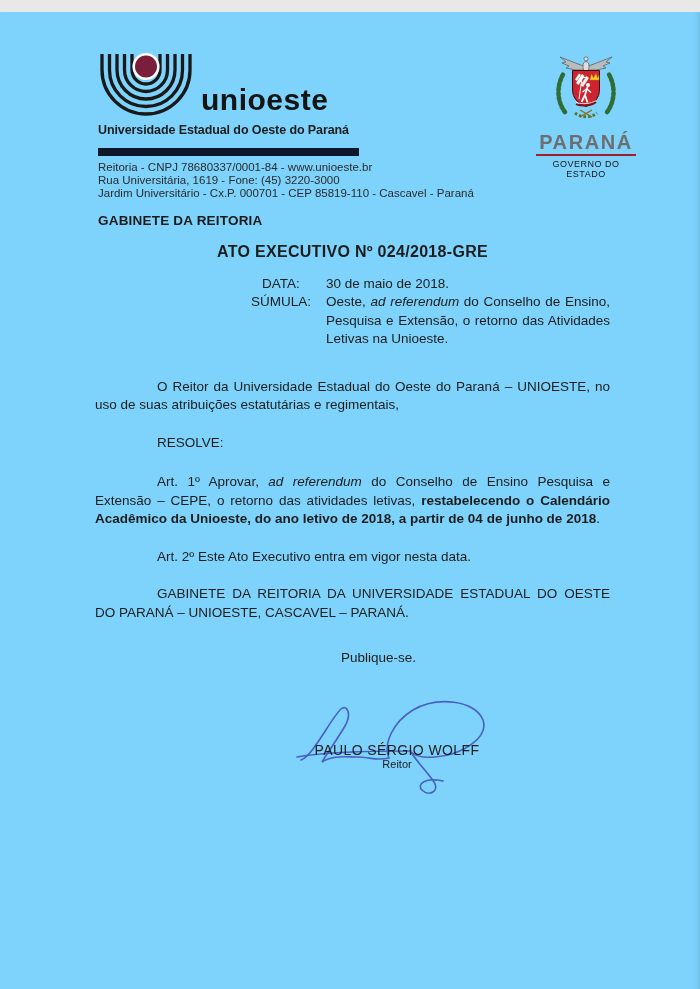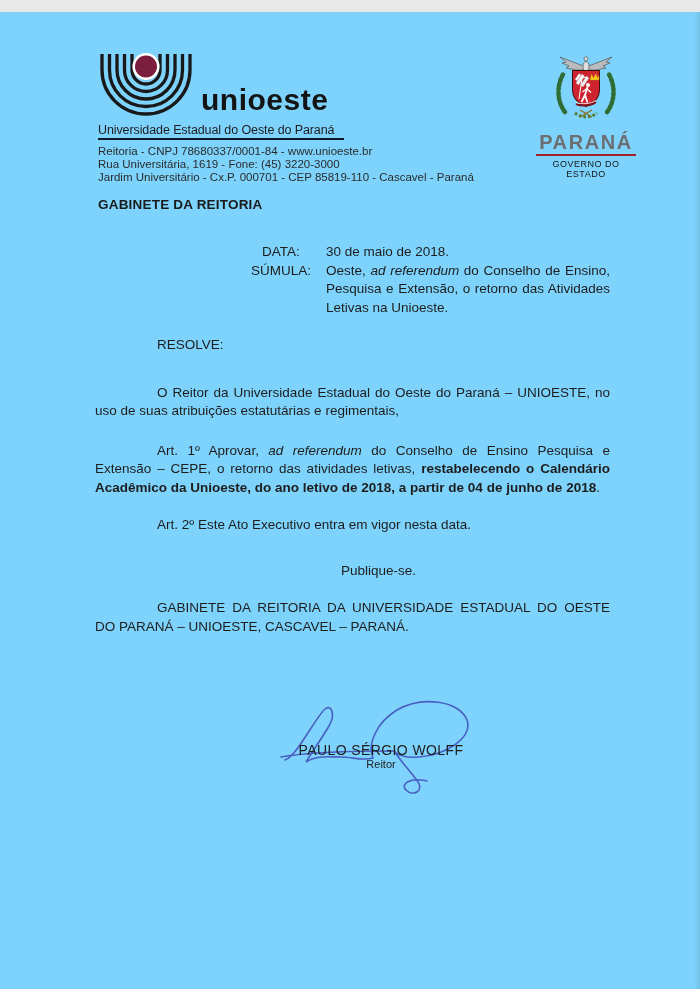--- a/index.html
+++ b/index.html
@@ -17,23 +17,23 @@
   
   .lh-left { position:absolute; left:98px; top:40px; width:380px; }
   .logo-row { display:flex; align-items:flex-end; }
   .logo-svg { width:96px; height:64px; flex:0 0 auto; }
   .brand {
     font-size:30px; font-weight:bold; letter-spacing:.5px;
     color:#141414; margin-left:7px; margin-bottom:1px; line-height:1;
   }
   .univ-name {
     display:inline-block;
-    font-size:12.5px; font-weight:normal; letter-spacing:-.1px;
-    margin-top:7px; padding-bottom:1px; padding-right:10px;
-    border-bottom:2px solid #0f172a;
+    font-size:12.5px; font-weight:bold; letter-spacing:-.1px;
+    margin-top:7px; padding-bottom:11px; padding-right:10px;
+    border-bottom:8px solid #0f172a;
   }
   .addr { margin-top:5px; font-size:11.5px; line-height:13px; color:#2b2b2b; }
   .office { margin-top:13px; font-size:13.5px; font-weight:bold; letter-spacing:.2px; color:#1a1a1a; }
 
   
   .lh-right { position:absolute; left:534px; top:42px; width:104px; text-align:center; }
   .coat-svg { width:70px; height:74px; display:block; margin:0 auto; }
   .state-name {
     font-size:20px; font-weight:bold; letter-spacing:1.6px;
     color:#6d6e71; line-height:1; margin-top:4px;text-align:center;
@@ -51,21 +51,21 @@
   .meta-value.justify { text-align:justify; }
   .para { margin:0; text-align:justify; text-indent:62px; }
   .p-intro   { margin-top:29px; }
   .p-resolve { margin-top:19px; text-align:left; }
   .p-art1    { margin-top:21px; }
   .p-art2    { margin-top:19px; text-align:left; }
   .p-closing { margin-top:19px; }
   .p-publique{ margin-top:27px; text-align:center; padding-left:52px; text-indent:0; }
 
   
-  .sig-block { position:absolute; left:231px; top:678px; width:300px; text-align:center; }
+  .sig-block { position:absolute; left:247px; top:678px; width:300px; text-align:center; }
   .sig-svg { position:absolute; left:48px; top:4px; width:212px; height:100px; pointer-events:none; }
   .sig-name { margin-top:52px; font-size:14px; letter-spacing:.4px; position:relative; }
   .sig-role { font-size:11px; position:relative; }
 </style>
 </head>
 <body>
 
 <div class="page">
 
   <div class="lh-left">
@@ -121,38 +121,39 @@
       <path d="M34,41 L30.5,48 M34,41 L36.5,48.5" stroke="#ffffff" stroke-width="1.8"></path>
       <path d="M25,50 C31,52.5 40,52 45,48" stroke="#7e1218" stroke-width="2" fill="none"></path>
       <path d="M25,48.5 C30,50.5 40,50 45,46.5" stroke="#ffffff" stroke-width="0.8" fill="none"></path>
     </svg>
     <div class="state-name">PARANÁ</div>
     <div class="state-rule"></div>
     <div class="state-gov">GOVERNO DO ESTADO</div>
   </div>
 
   <div class="doc-main">
+    <h1 class="doc-title">ATO EXECUTIVO Nº 024/2018-GRE</h1>
 
     <div class="meta">
       <div class="meta-row">
         <span class="meta-label">DATA:</span>
         <span class="meta-value">30 de maio de 2018.</span>
       </div>
       <div class="meta-row">
         <span class="meta-label">SÚMULA:</span>
         <span class="meta-value justify"><span>Oeste, </span><span style="font-style: italic;">ad referendum</span><span> do Conselho de Ensino, Pesquisa e Extensão, o retorno das Atividades Letivas na Unioeste.</span></span>
       </div>
     </div>
 
+    <p class="para p-intro">O Reitor da Universidade Estadual do Oeste do Paraná – UNIOESTE, no uso de suas atribuições estatutárias e regimentais,</p>
     <p class="para p-resolve">RESOLVE:</p>
-    <p class="para p-intro">O Reitor da Universidade Estadual do Oeste do Paraná – UNIOESTE, no uso de suas atribuições estatutárias e regimentais,</p>
     <p class="para p-art1"><span>Art. 1º Aprovar, </span><span style="font-style: italic;">ad referendum</span><span> do Conselho de Ensino Pesquisa e Extensão – CEPE, o retorno das atividades letivas, </span><span style="font-weight: bold;">restabelecendo o Calendário Acadêmico da Unioeste, do ano letivo de 2018, a partir de 04 de junho de 2018</span><span>.</span></p>
     <p class="para p-art2">Art. 2º Este Ato Executivo entra em vigor nesta data.</p>
+    <p class="para p-closing">GABINETE DA REITORIA DA UNIVERSIDADE ESTADUAL DO OESTE DO PARANÁ – UNIOESTE, CASCAVEL – PARANÁ.</p>
     <p class="para p-publique">Publique-se.</p>
-    <p class="para p-closing">GABINETE DA REITORIA DA UNIVERSIDADE ESTADUAL DO OESTE DO PARANÁ – UNIOESTE, CASCAVEL – PARANÁ.</p>
   </div>
 
   <div class="sig-block">
     <svg class="sig-svg" viewBox="0 0 212 100" aria-hidden="true">
       <g fill="none" stroke="#4a5fc2" stroke-width="1.6" stroke-linecap="round">
         <path d="M6,66 C18,62 36,24 46,15 C52,10 57,20 50,32 C43,44 33,58 27,68 C37,61 50,63 62,63 C74,63 82,67 94,64 C88,50 98,28 118,16 C142,2 180,6 188,26 C194,43 168,61 140,63 C127,64 119,61 116,58 C122,68 133,79 139,88 C145,97 134,103 127,96 C121,90 131,83 148,87"></path>
         <path d="M2,63 C30,58 78,57 116,57"></path>
       </g>
     </svg>
     <div class="sig-name">PAULO SÉRGIO WOLFF</div>

